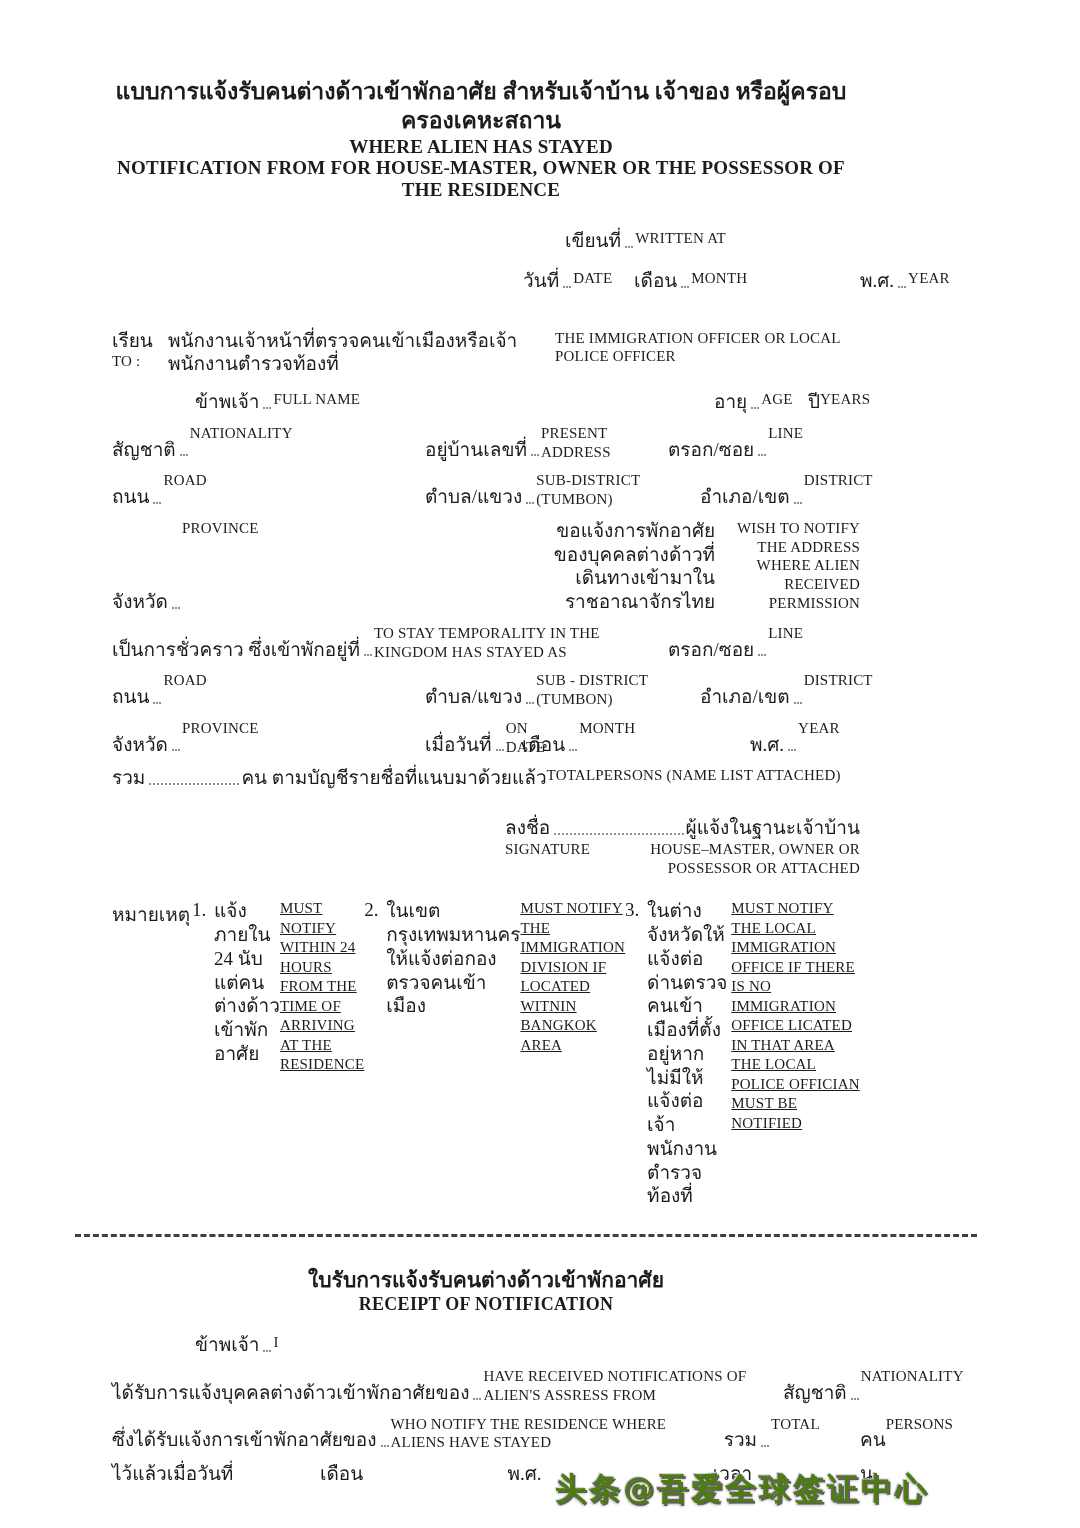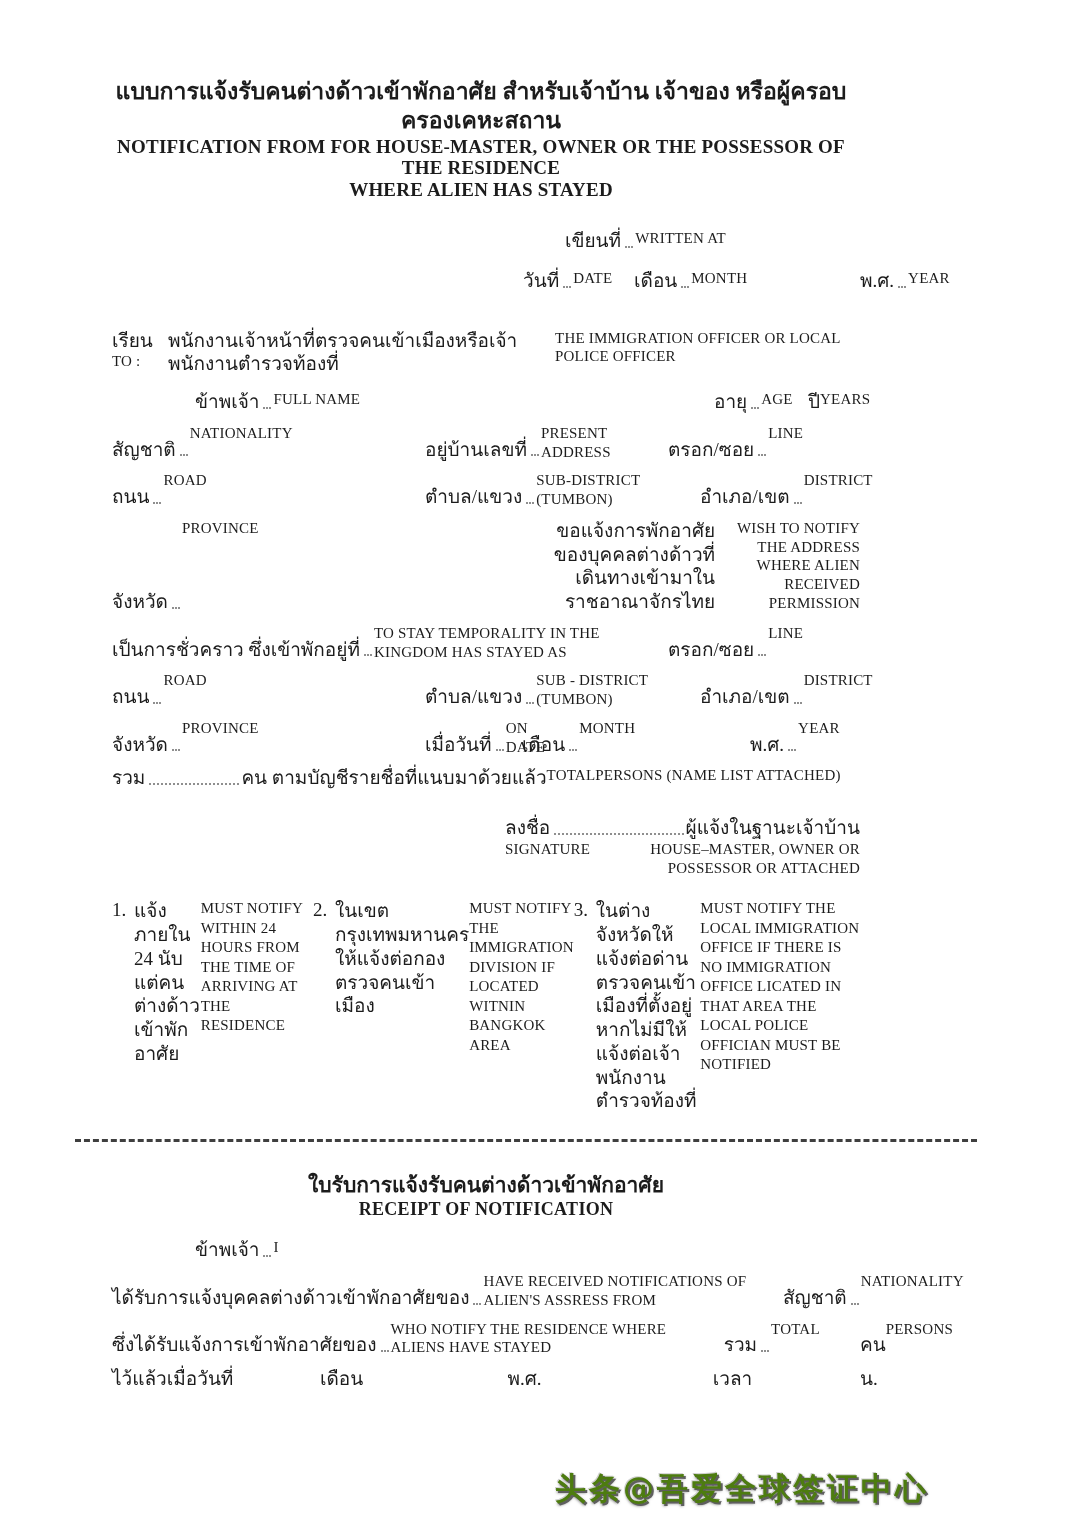--- a/index.html
+++ b/index.html
@@ -25,21 +25,21 @@
 
   .toblock { display:flex; margin-top:36px; }
   .tolabel { width:56px; flex:none; }
   .rightblock { text-align:right; }
 
   .note-wrap { display:flex; margin-top:22px; }
   .note-header { width:80px; flex:none; font-size:19px; }
   .note-item { display:flex; margin-bottom:24px; }
   .note-no { width:22px; flex:none; font-size:19px; }
   .note-th { font-size:19px; line-height:1.25; }
-  .note-en { font-size:15px; line-height:1.3; max-width:585px; letter-spacing:.2px; }
+  .note-en { font-size:15px; line-height:1.3; max-width:585px; letter-spacing:.2px;text-decoration:underline; }
 
   .dash-sep { border-top:3px dashed #3f3f3f; margin:26px 0 0 -37px; width:902px; height:0; }
 
   .receipt-title { text-align:center; margin-top:30px; }
   .receipt-title-th { font-size:21px; font-weight:bold; line-height:1.3; }
   .receipt-title-en { font-size:18px; font-weight:bold; letter-spacing:.3px; }
 
   .sig-row { margin-top:26px; }
   .sig-inner { display:flex; flex-direction:column; }
   .sig-line2 { display:flex; justify-content:space-between; }
@@ -52,22 +52,22 @@
     text-shadow:2px 2px 0 #5f5f5f, -1px -1px 0 #cfcfcf, 1px 2px 3px #7a7a7a;
   }
 </style>
 </head>
 <body>
 
 <div class="page">
 
   <div class="titleblock">
     <div class="title-th">แบบการแจ้งรับคนต่างด้าวเข้าพักอาศัย สำหรับเจ้าบ้าน เจ้าของ หรือผู้ครอบครองเคหะสถาน</div>
+    <div class="title-en">WHERE ALIEN HAS STAYED</div>
     <div class="title-en">NOTIFICATION FROM FOR HOUSE-MASTER, OWNER OR THE POSSESSOR OF THE RESIDENCE</div>
-    <div class="title-en">WHERE ALIEN HAS STAYED</div>
   </div>
 
   <div class="row" style="margin-top:28px; margin-left:453px;">
     <div class="f grow">
       <div class="fl">
         <span class="th">เขียนที่</span>
         <span class="dots"></span>
       </div>
       <div class="en">WRITTEN AT</div>
     </div>
@@ -287,20 +287,21 @@
         <span class="en">SIGNATURE</span>
         <span class="rightblock">
           <span class="en" style="display:block;">HOUSE–MASTER, OWNER OR</span>
           <span class="en" style="display:block;">POSSESSOR OR  ATTACHED</span>
         </span>
       </div>
     </div>
   </div>
 
   <div class="note-wrap">
+    <div class="note-header">หมายเหตุ</div>
     <div class="f">
       <div class="note-item">
         <div class="note-no">1.</div>
         <div class="f">
           <div class="note-th">แจ้งภายใน 24 นับแต่คนต่างด้าวเข้าพักอาศัย</div>
           <div class="note-en">MUST NOTIFY WITHIN 24 HOURS FROM THE TIME OF ARRIVING AT THE RESIDENCE</div>
         </div>
       </div>
       <div class="note-item">
         <div class="note-no">2.</div>

